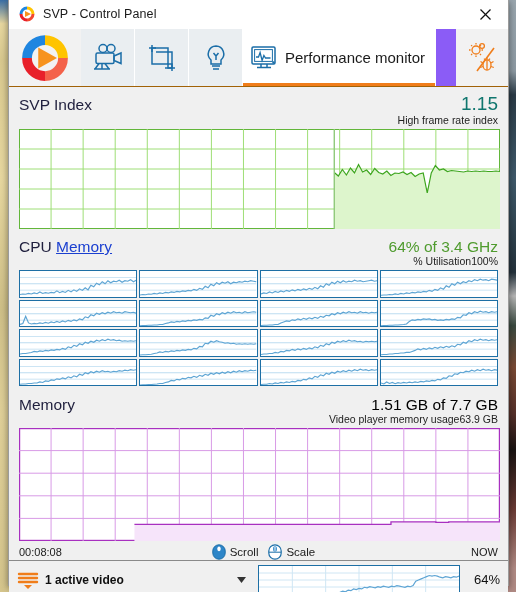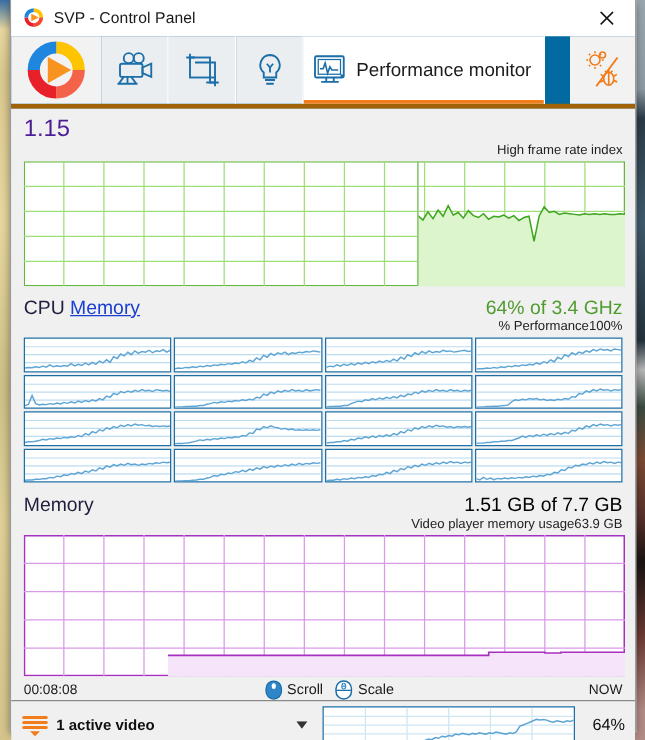--- a/index.html
+++ b/index.html
@@ -49,23 +49,23 @@
     font-family: "Liberation Sans", sans-serif; letter-spacing: .1px;
   }
   #closebtn {
     position: absolute; right: 0; top: 0; width: 45px; height: 29px;
     display: flex; align-items: center; justify-content: center;
     font-size: 15px; color: #111; cursor: default;
   }
 
   
   #tabstrip {
-    flex: 0 0 58px; height: 58px; background: #0369a1;
+    flex: 0 0 58px; height: 58px; background: #8b5cf6;
     display: flex; align-items: stretch; position: relative;
-    border-bottom: 4px solid #a16207;
+    border-bottom: 1px solid #a16207;
   }
   #tabstrip .logo {
     width: 72px; display:flex; align-items:center; justify-content:center;
     background: #f2f2f2;
   }
   .tab {
     display: flex; align-items: center; justify-content: center;
     position: relative; background: #eaeef1; cursor: default;
     border-right: 1px solid #ffffff; padding: 0 6px;
   }
@@ -270,21 +270,22 @@
           <line x1="29" y1="6" x2="12" y2="29" stroke="#f07d1a" stroke-width="1.6"></line>
         </svg>
       </span>
     </div>
   </div>
 
   <div id="content">
 
     <div class="section">
       <div class="sec-head">
-        <span class="sec-value" style="color:#4c1d95;font-size:19px;">1.15</span>
+        <span class="sec-title">SVP Index</span>
+        <span class="sec-value" style="color:#0f766e;font-size:19px;">1.15</span>
       </div>
       <div class="sec-sub">
         <span>High frame rate index</span>
       </div>
       <div class="graph-box">
         <svg id="svpChart" width="481" height="100" viewBox="0 0 481 100" preserveAspectRatio="none">
             <rect x="0.5" y="0.5" width="480" height="99" fill="#fff" stroke="#62b63a" stroke-width="1"></rect>
             <line x1="32.06666666666667" y1="0" x2="32.06666666666667" y2="100" stroke="#9ede76" stroke-width="1"></line>
             <line x1="64.13333333333334" y1="0" x2="64.13333333333334" y2="100" stroke="#9ede76" stroke-width="1"></line>
             <line x1="96.20000000000002" y1="0" x2="96.20000000000002" y2="100" stroke="#9ede76" stroke-width="1"></line>
@@ -312,21 +313,21 @@
 
     <div class="section" style="margin-top:3px;">
       <div class="sec-head">
         <span class="sec-title">
           <span>CPU</span>
           <a class="link" href="#">Memory</a>
         </span>
         <span class="sec-value" style="color:#4f9b2e;">64% of 3.4 GHz</span>
       </div>
       <div class="sec-sub">
-        <span>% Performance</span>
+        <span>% Utilisation</span>
         <span class="right">100%</span>
       </div>
       <div id="coregrid">
           <div class="corecell">
             <svg width="100%" height="100%" viewBox="0 0 116 27" preserveAspectRatio="none">
               <line x1="0" y1="6.75" x2="116" y2="6.75" stroke="#bcdcf0" stroke-width="1"></line>
               <line x1="0" y1="13.5" x2="116" y2="13.5" stroke="#bcdcf0" stroke-width="1"></line>
               <line x1="0" y1="20.25" x2="116" y2="20.25" stroke="#bcdcf0" stroke-width="1"></line>
               <path d="M 0 24.84 L 2.829268292682927 24.3 L 5.658536585365854 24.57 L 8.48780487804878 23.76 L 11.317073170731708 24.3 L 14.146341463414634 23.22 L 16.97560975609756 24.03 L 19.804878048780488 22.14 L 22.634146341463417 23.76 L 25.463414634146343 22.95 L 28.29268292682927 23.49 L 31.121951219512198 22.68 L 33.95121951219512 23.22 L 36.78048780487805 21.06 L 39.609756097560975 22.95 L 42.4390243902439 21.6 L 45.268292682926834 22.68 L 48.09756097560975 20.52 L 50.926829268292686 22.14 L 53.75609756097561 19.98 L 56.58536585365854 21.6 L 59.41463414634146 18.9 L 62.243902439024396 20.52 L 65.07317073170732 17.82 L 67.90243902439023 19.98 L 70.73170731707317 15.12 L 73.5609756097561 16.740000000000002 L 76.39024390243902 12.959999999999999 L 79.21951219512195 14.58 L 82.04878048780488 11.340000000000002 L 84.8780487804878 13.5 L 87.70731707317073 10.260000000000002 L 90.53658536585367 12.419999999999998 L 93.3658536585366 10.8 L 96.1951219512195 11.340000000000002 L 99.02439024390243 9.719999999999999 L 101.85365853658537 11.879999999999999 L 104.6829268292683 10.260000000000002 L 107.51219512195122 10.8 L 110.34146341463415 9.18 L 113.17073170731707 11.340000000000002 L 116 9.719999999999999 " fill="none" stroke="#5ea5d4" stroke-width="1.2"></path>
             </svg>

